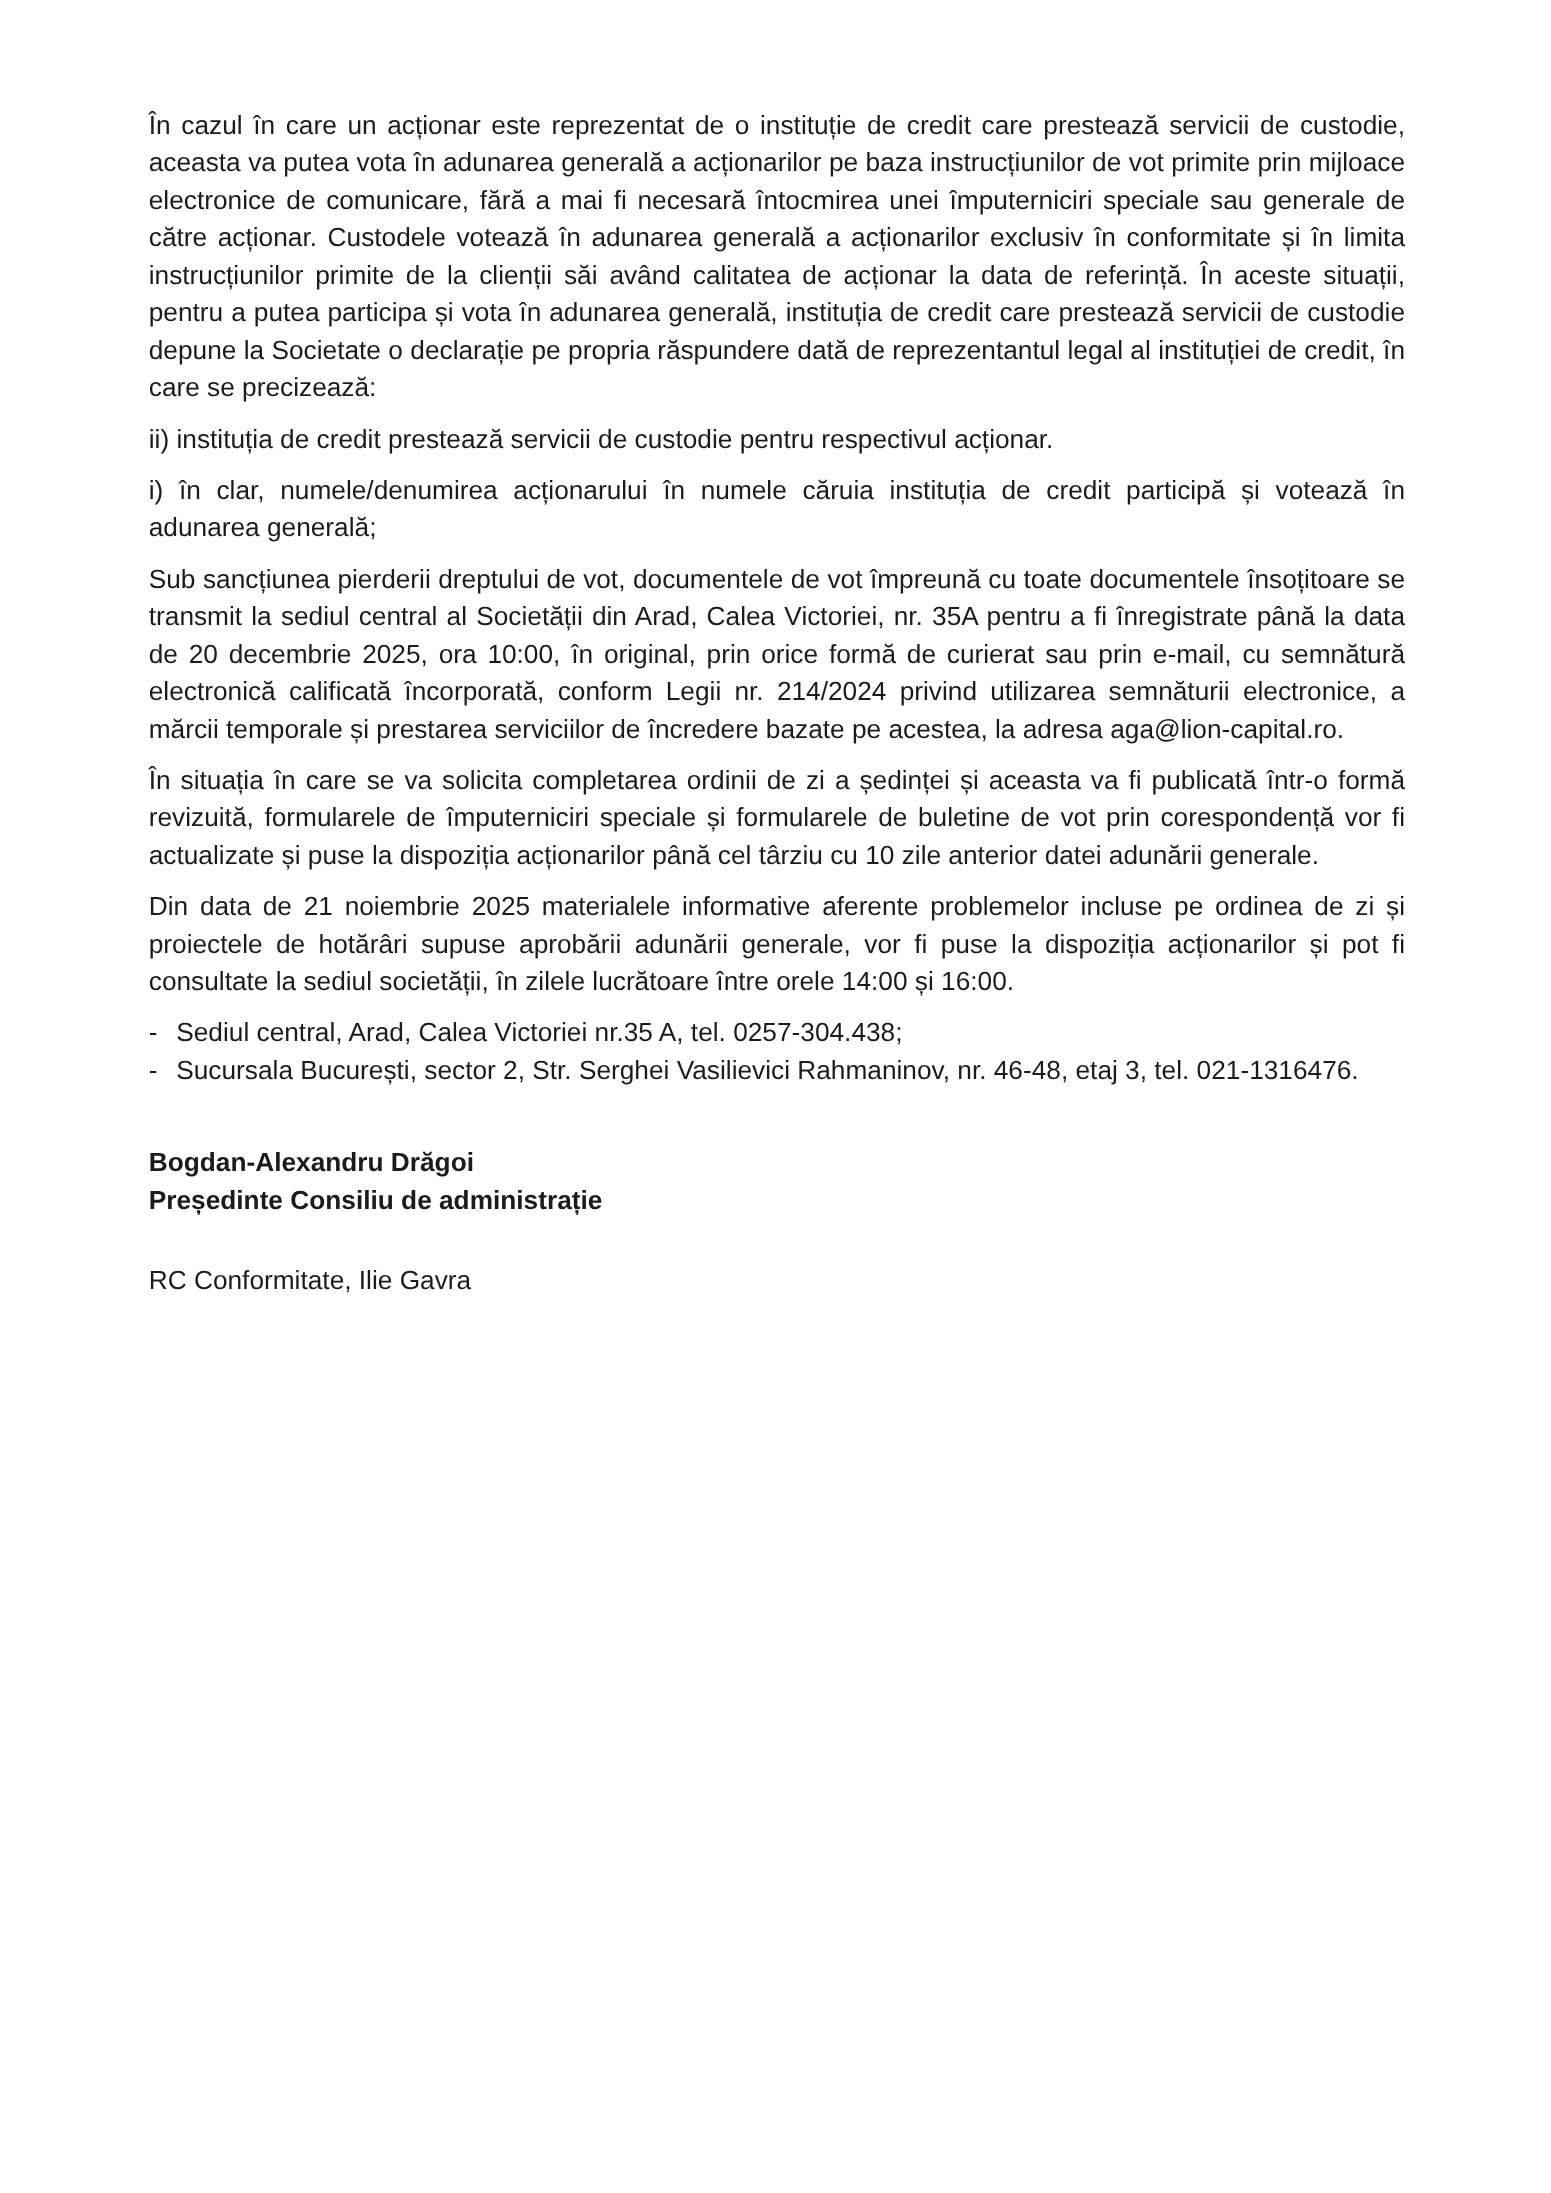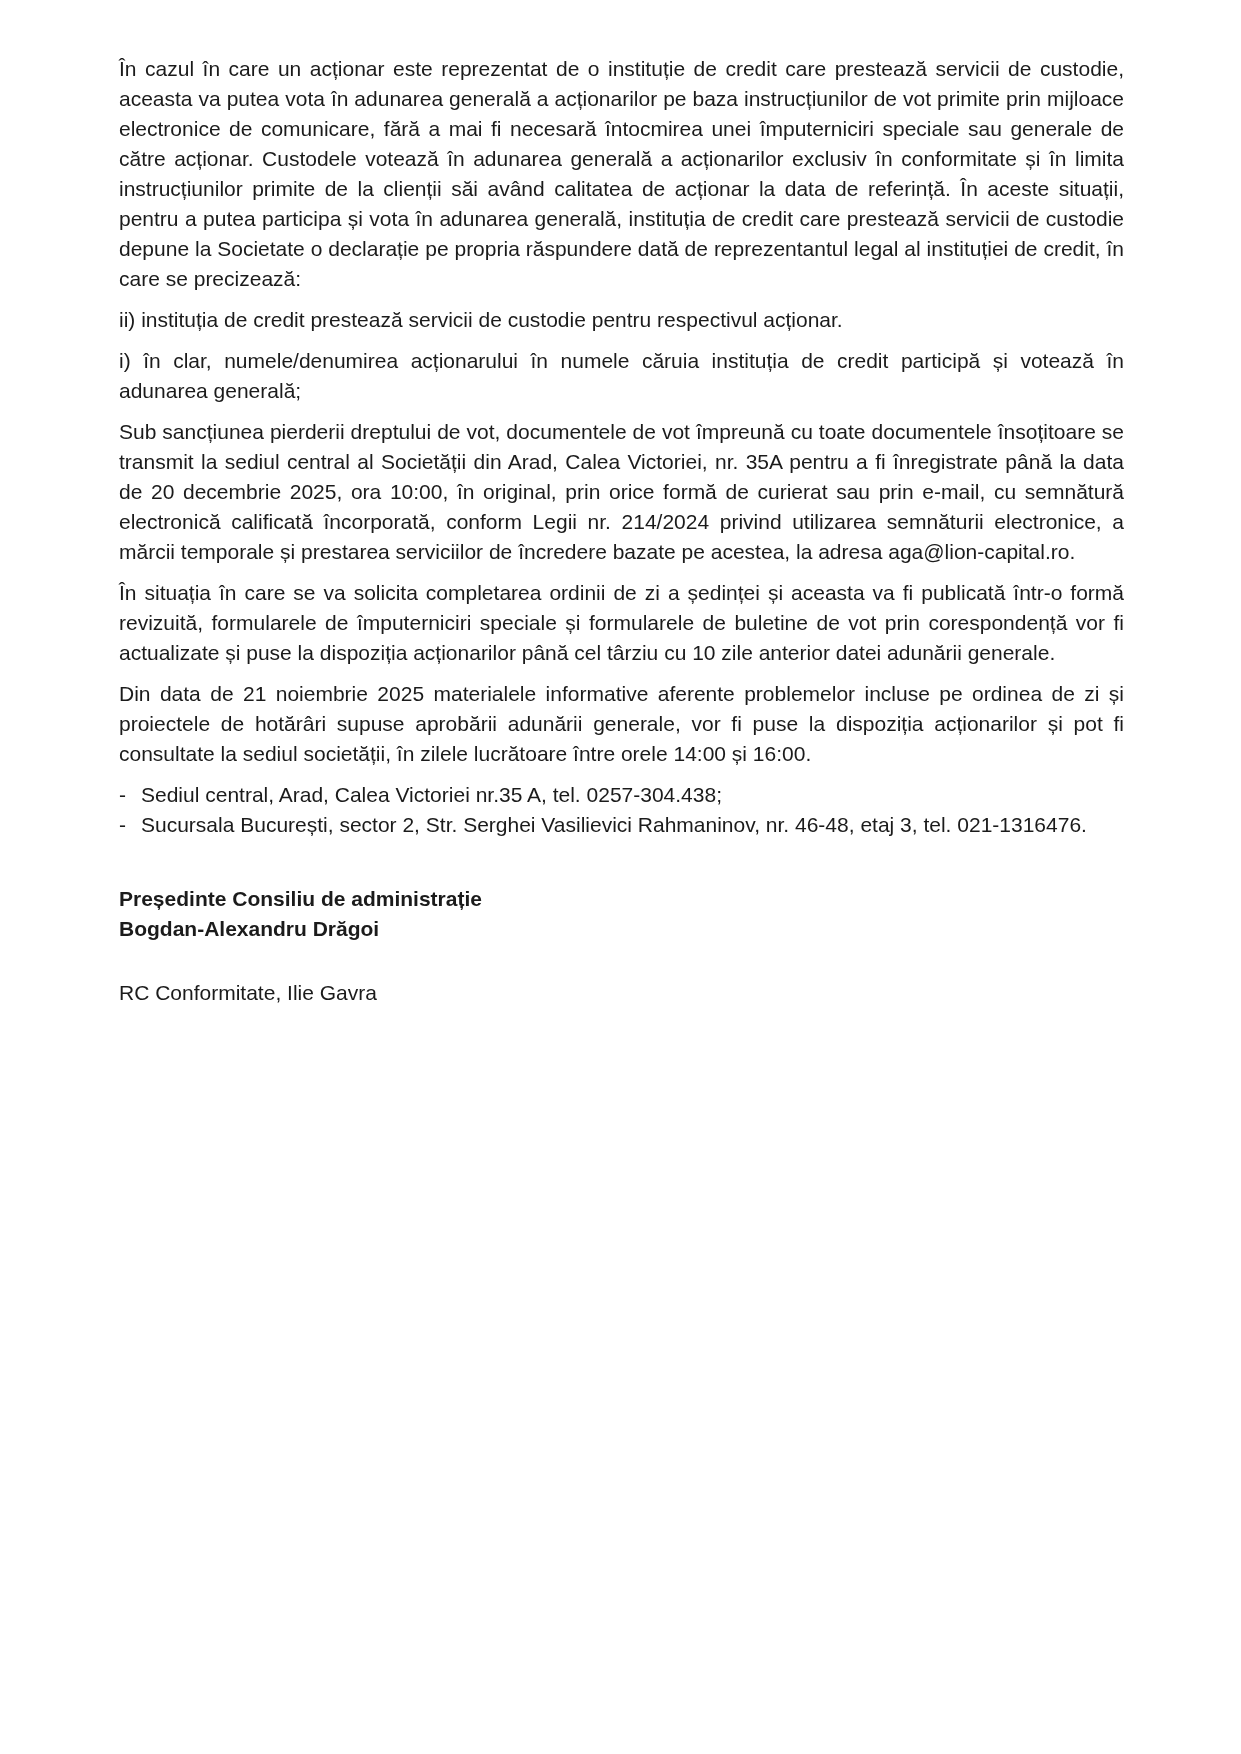--- a/index.html
+++ b/index.html
@@ -6,21 +6,21 @@
     margin: 0;
     padding: 0;
     background: #ffffff;
   }
   .page {
     position: relative;
     width: 1241px;
     height: 1421px;
     box-sizing: border-box;
     background: #ffffff;
-    padding: 54px 117px 0 119px;
+    padding: 86px 117px 0 119px;
     font-family: "Liberation Sans", "DejaVu Sans", sans-serif;
     font-size: 21px;
     line-height: 30px;
     color: #1b1b1b;
   }
   .para {
     margin: 0 0 11px 0;
     text-align: justify;
   }
   .addr-list {
@@ -76,19 +76,19 @@
       <span class="dash">-</span>
       <span class="addr-text">Sediul central, Arad, Calea Victoriei nr.35 A, tel. 0257-304.438;</span>
     </li>
     <li class="addr-item">
       <span class="dash">-</span>
       <span class="addr-text">Sucursala București, sector 2, Str. Serghei Vasilievici Rahmaninov, nr. 46-48, etaj 3, tel. 021-1316476.</span>
     </li>
   </ul>
 
   <div class="sig-block">
+    <p class="sig-line">Bogdan-Alexandru Drăgoi</p>
     <p class="sig-line">Președinte Consiliu de administrație</p>
-    <p class="sig-line">Bogdan-Alexandru Drăgoi</p>
   </div>
 
   <p class="compliance">RC Conformitate, Ilie Gavra</p>
 
 </div>
 
 </body></html>

